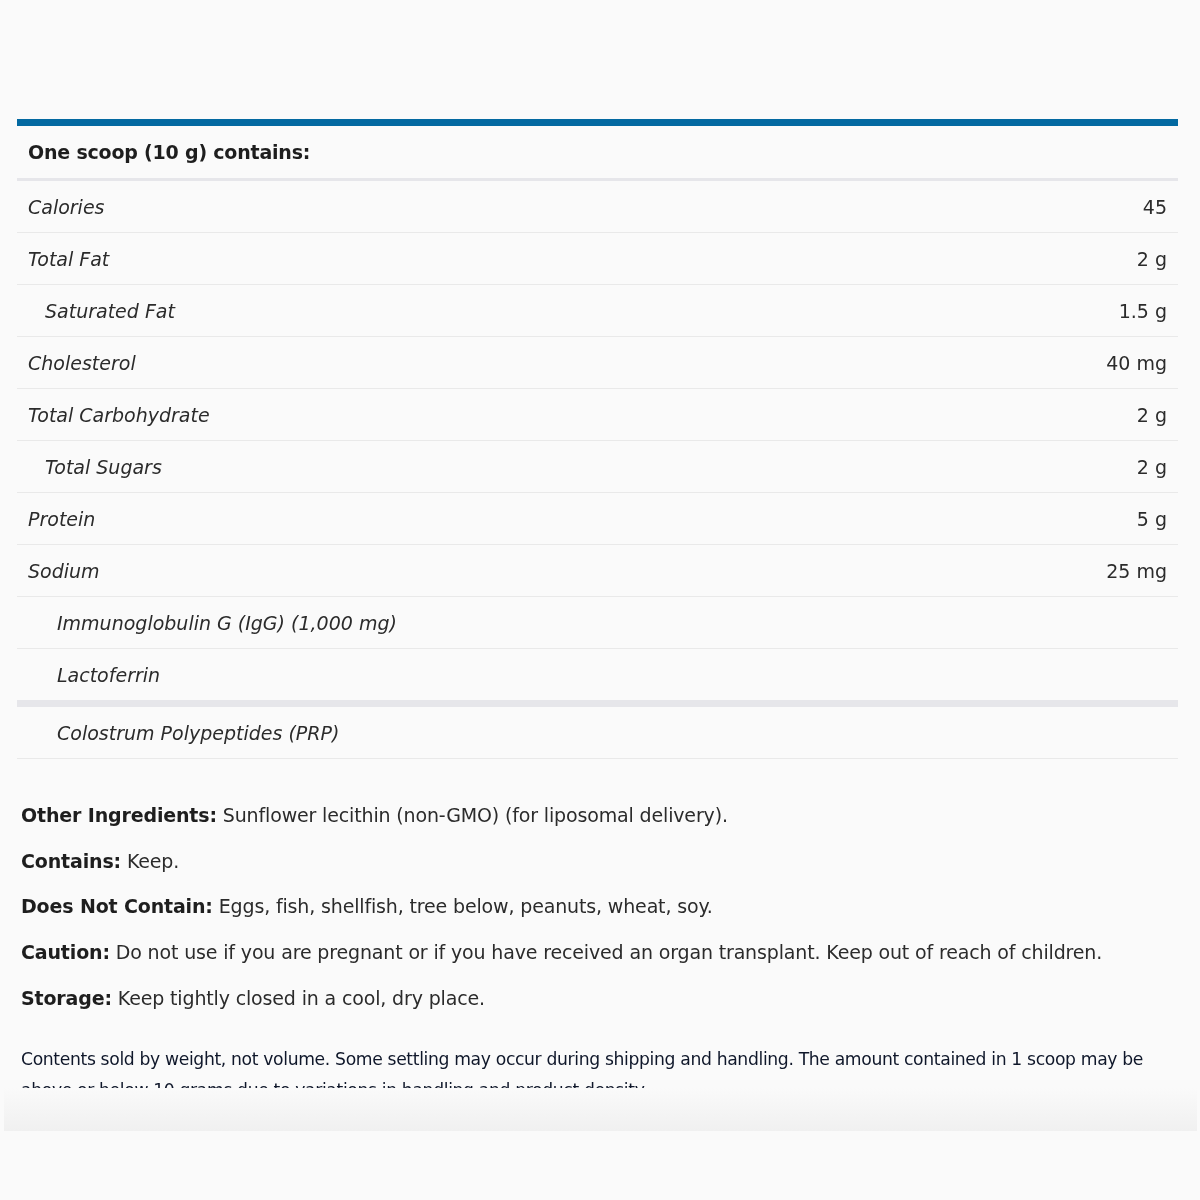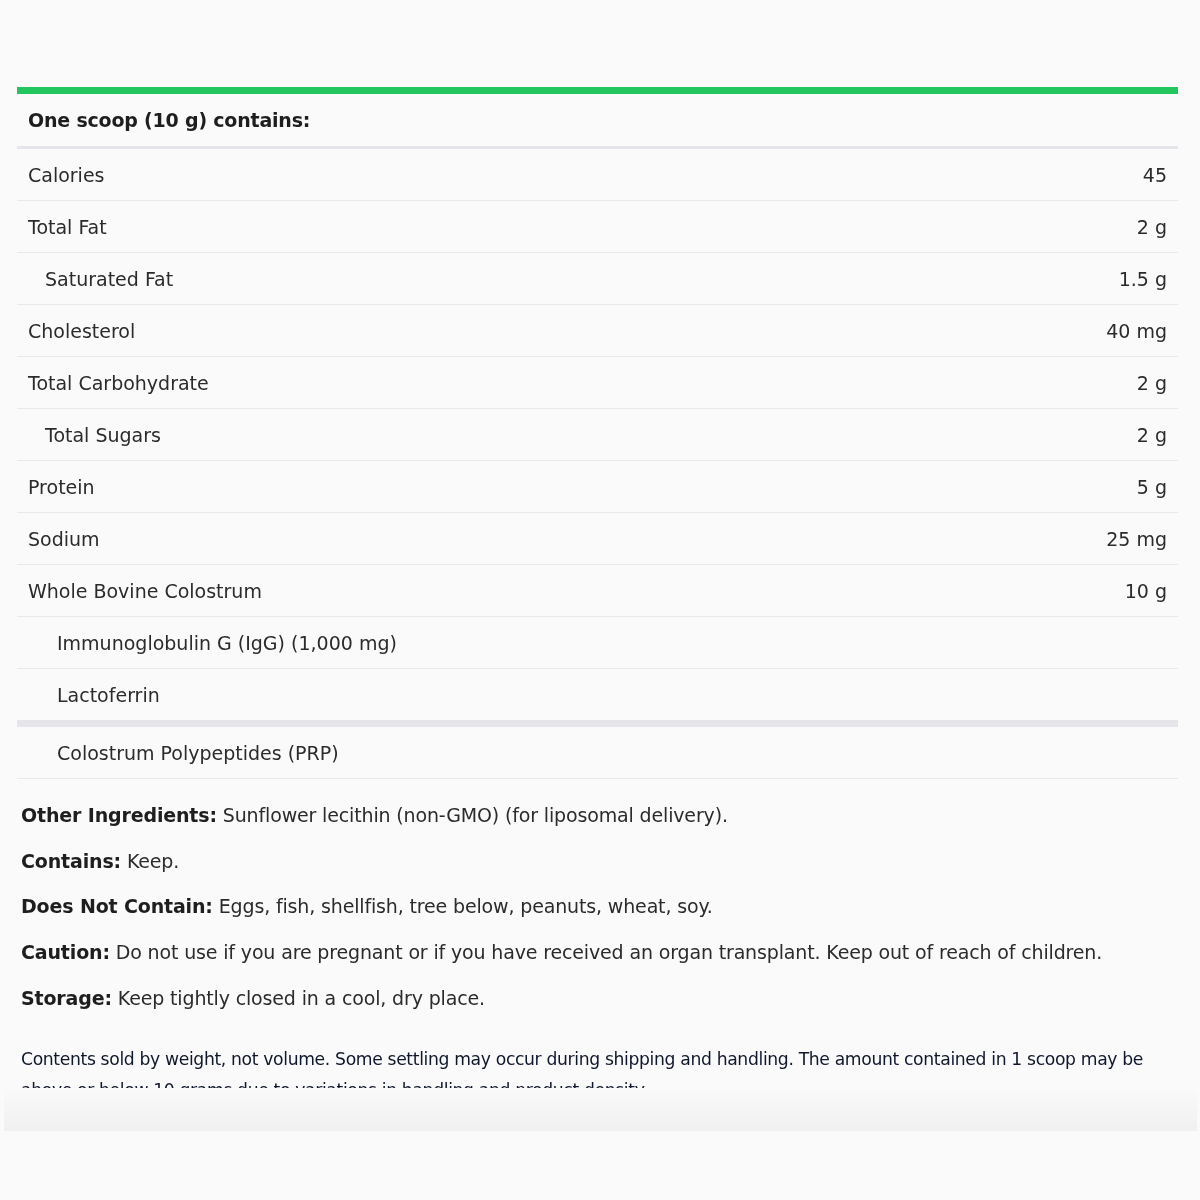--- a/index.html
+++ b/index.html
@@ -16,23 +16,23 @@
       color: #2b2b2b;
     }
     .page {
       position: absolute;
       left: 0; top: 0;
       width: 1200px; height: 1200px;
     }
     .facts-table {
       position: absolute;
       left: 17px;
-      top: 87px;
+      top: 119px;
       width: 1161px;
-      border-top: 7px solid #22c55e;
+      border-top: 7px solid #0369a1;
     }
     .facts-header {
       height: 52px;
       display: flex;
       align-items: center;
       padding-left: 11px;
       font-weight: bold;
       font-size: 19px;
       color: #1e1e1e;
       border-bottom: 3px solid #e6e6ea;
@@ -47,21 +47,21 @@
       font-size: 19px;
       color: #2b2b2b;
       padding-left: 11px;
       padding-right: 11px;
     }
     .facts-row.indent-1 { padding-left: 28px; }
     .facts-row.indent-2 { padding-left: 40px; }
     .facts-row.last {
       border-bottom: 7px solid #e6e6ea;
     }
-    .row-label { white-space: nowrap; }
+    .row-label { white-space: nowrap; font-style: italic; }
     .row-value { white-space: nowrap; text-align: right; }
 
     .notes {
       position: absolute;
       left: 21px;
       top: 798px;
       width: 1165px;
     }
     .note {
       font-size: 19px;
@@ -121,24 +121,20 @@
       <span class="row-value">2 g</span>
     </div>
     <div class="facts-row">
       <span class="row-label">Protein</span>
       <span class="row-value">5 g</span>
     </div>
     <div class="facts-row">
       <span class="row-label">Sodium</span>
       <span class="row-value">25 mg</span>
     </div>
-    <div class="facts-row">
-      <span class="row-label">Whole Bovine Colostrum</span>
-      <span class="row-value">10 g</span>
-    </div>
     <div class="facts-row indent-2">
       <span class="row-label">Immunoglobulin G (IgG) (1,000 mg)</span>
       <span class="row-value"></span>
     </div>
     <div class="facts-row indent-2 last">
       <span class="row-label">Lactoferrin</span>
       <span class="row-value"></span>
     </div>
     <div class="facts-row indent-2">
       <span class="row-label">Colostrum Polypeptides (PRP)</span>

